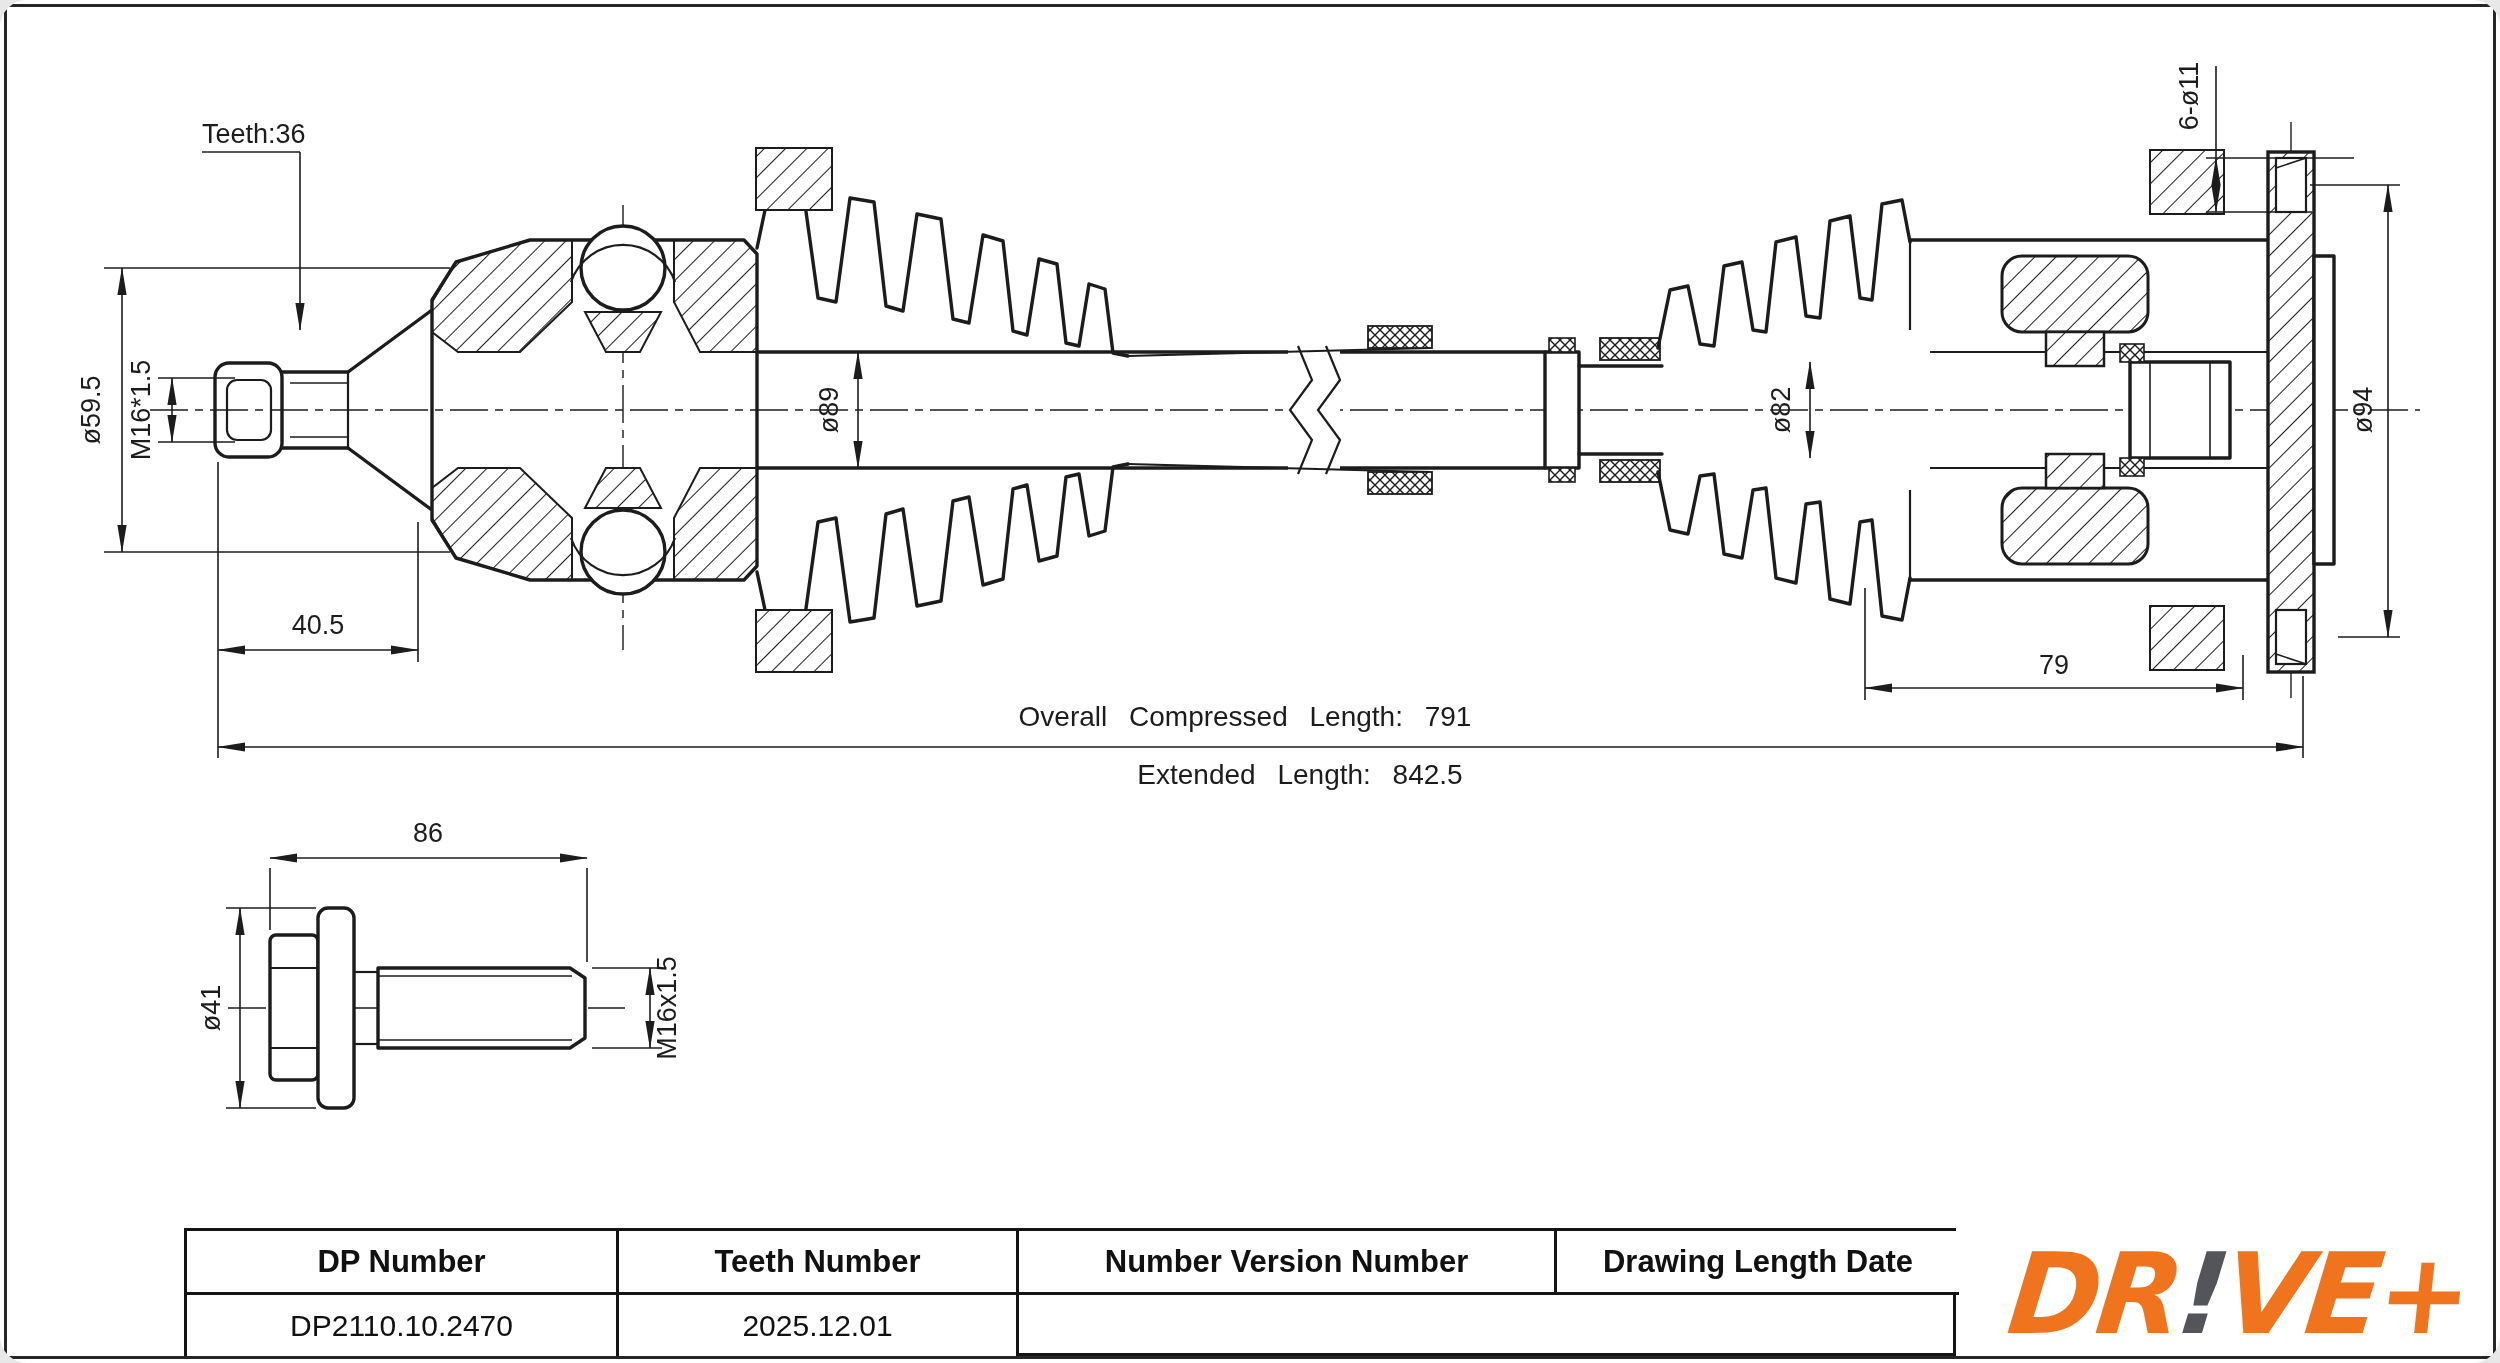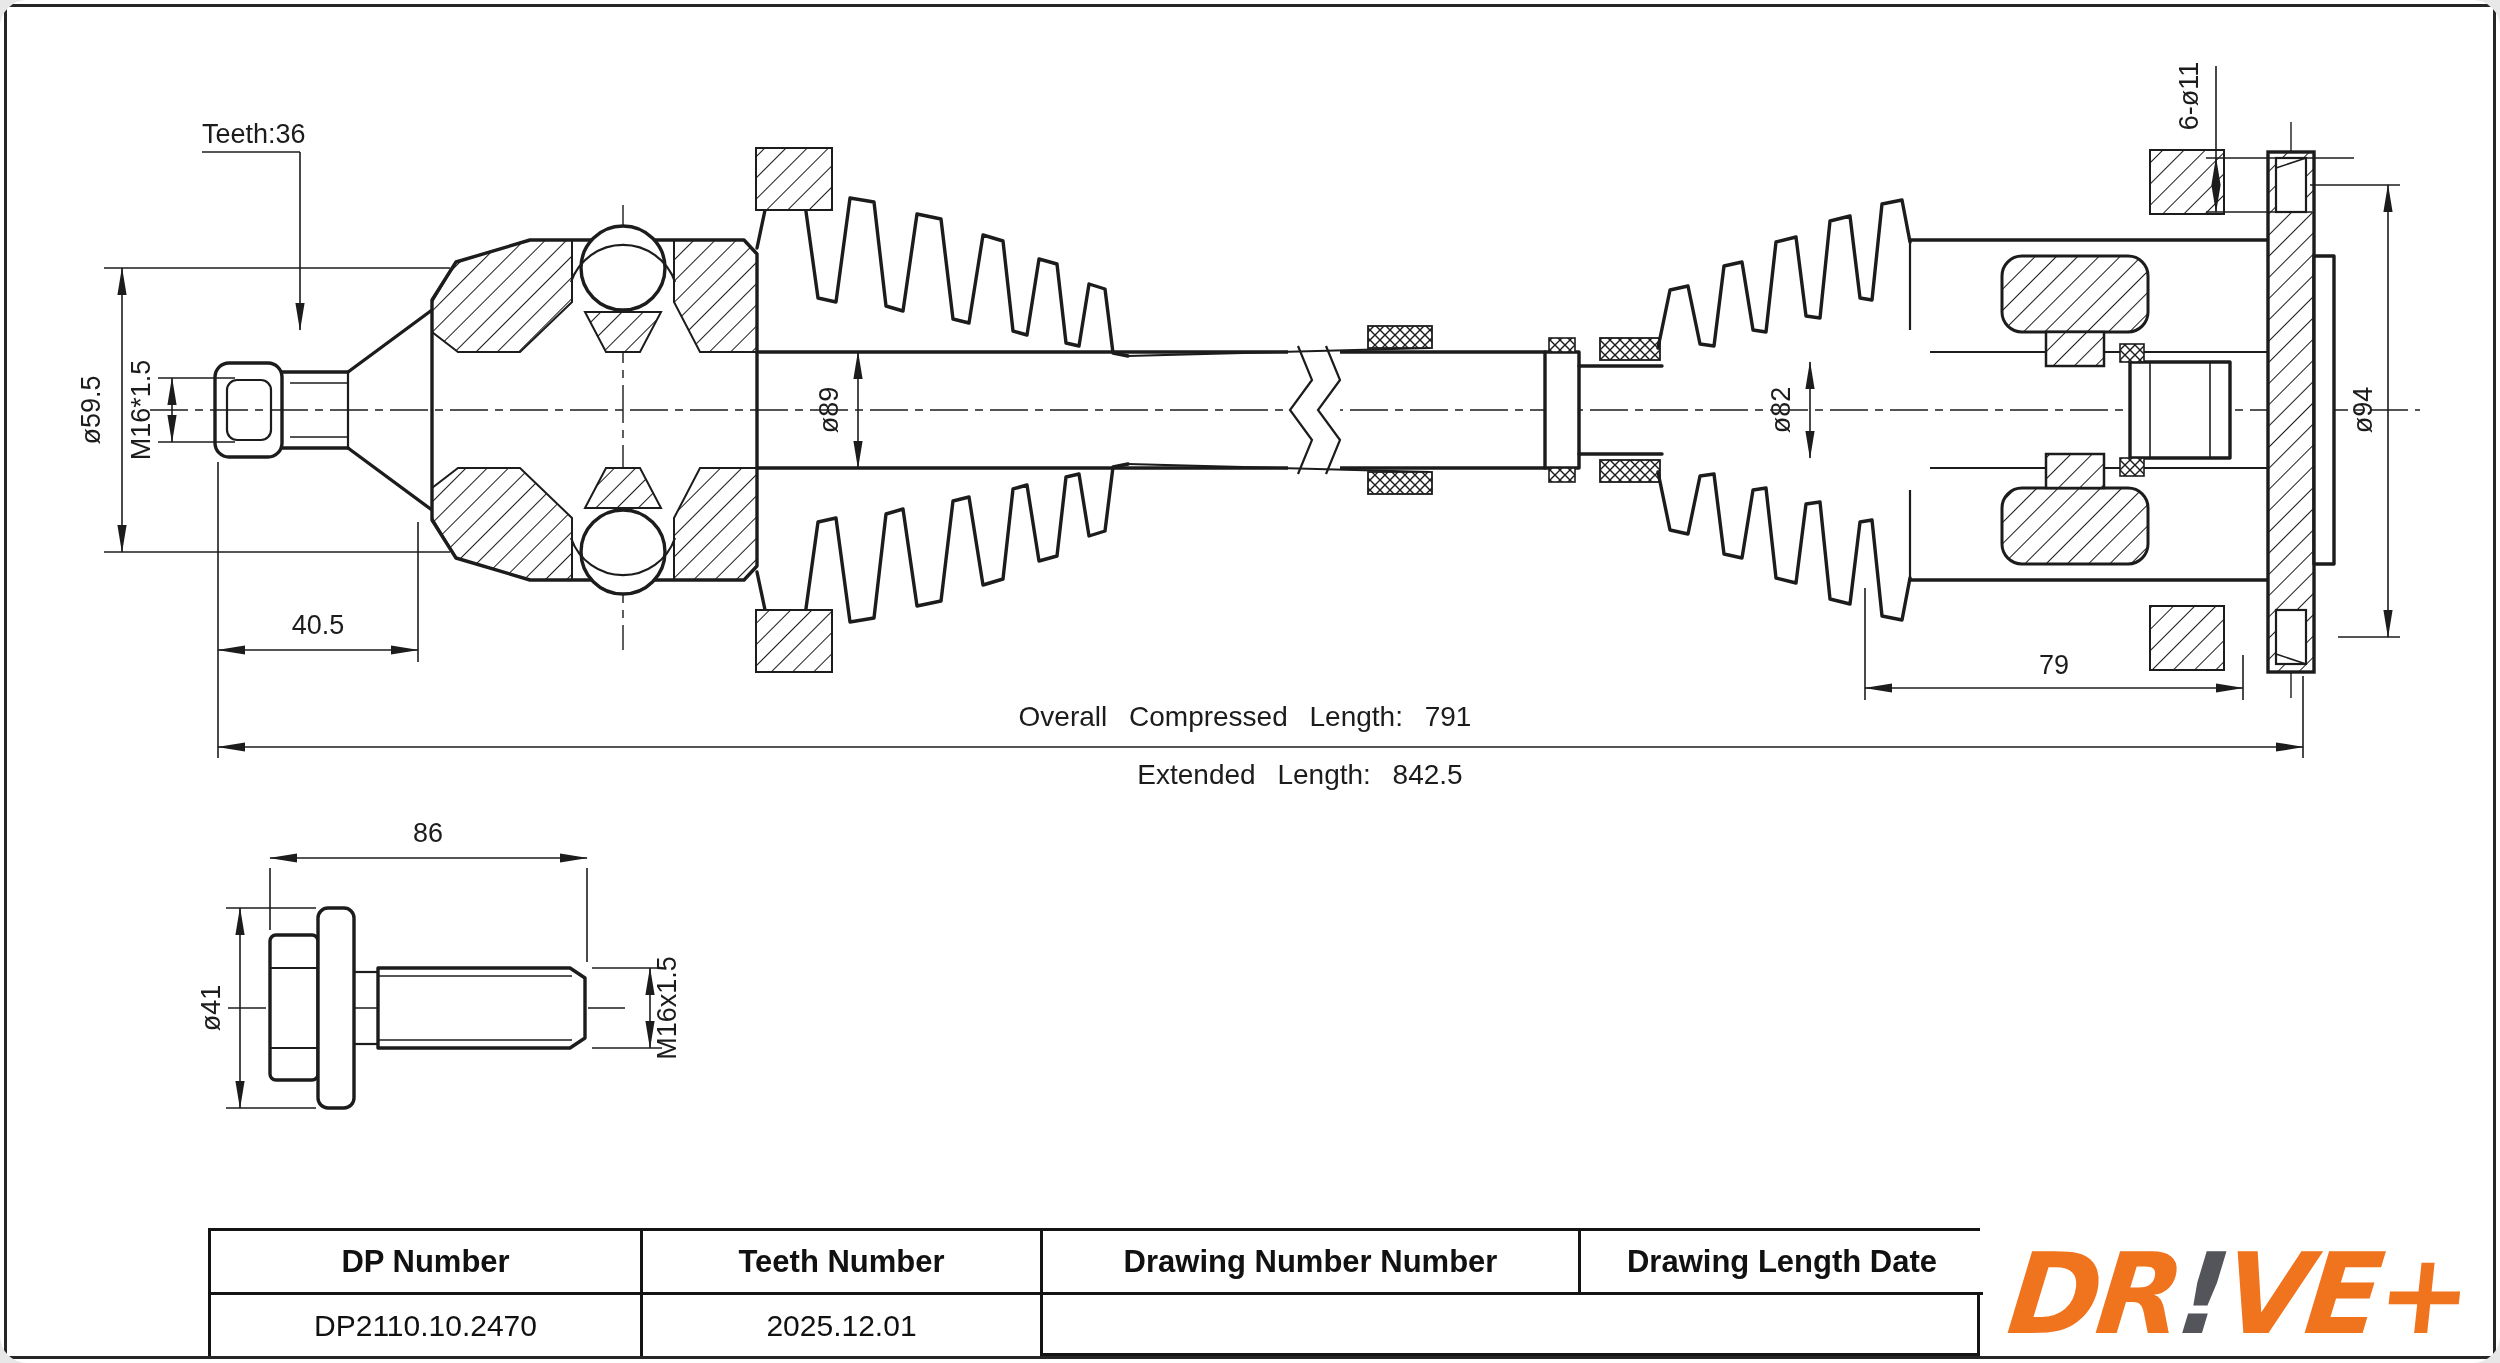--- a/index.html
+++ b/index.html
@@ -7,21 +7,21 @@
          font-family:"Liberation Sans",sans-serif;border-radius:27px;}
   svg{position:absolute;left:0;top:0;}
   .ol{stroke:#1c1c1c;stroke-width:3.4;fill:none;stroke-linejoin:round;stroke-linecap:round;}
   .md{stroke:#1c1c1c;stroke-width:2.2;fill:none;}
   .thin{stroke:#1c1c1c;stroke-width:1.6;fill:none;}
   .cl{stroke:#1c1c1c;stroke-width:1.4;fill:none;stroke-dasharray:38 7 8 7;}
   .dim{font-family:"Liberation Sans",sans-serif;font-size:27px;fill:#1c1c1c;}
   .dimb{font-family:"Liberation Sans",sans-serif;font-size:28px;fill:#1c1c1c;word-spacing:14px;}
   .wfill{fill:#ffffff;}
   
-  .tblock{position:absolute;left:208px;top:1228px;width:1772px;height:128px;
+  .tblock{position:absolute;left:184px;top:1228px;width:1772px;height:128px;
           display:grid;grid-template-columns:432px 400px 538px 402px;grid-template-rows:64px 61px;
           border:3.5px solid #141414;box-sizing:border-box;background:#fff;}
   .tcell{border-right:3px solid #141414;border-bottom:3px solid #141414;
          display:flex;align-items:center;justify-content:center;color:#111;background:#fff;}
   .tcell:nth-child(4n){border-right:none;}
   .tcell.vrow{border-bottom:none;}
   .thead{font-weight:bold;font-size:31px;}
   .tval{font-size:30px;}
   
   .logo{position:absolute;left:1992px;top:1232px;width:492px;height:124px;
@@ -236,21 +236,21 @@
     <line class="thin" x1="592" y1="968" x2="662" y2="968"></line>
     <line class="thin" x1="592" y1="1048" x2="662" y2="1048"></line>
     <line class="thin" x1="650" y1="968" x2="650" y2="1048" marker-start="url(#arr)" marker-end="url(#arr)"></line>
     <text class="dim" x="676" y="1008" text-anchor="middle" transform="rotate(-90 676 1008)">M16x1.5</text>
   </g>
 </svg>
 
 <div class="tblock">
   <div class="tcell thead">DP Number</div>
   <div class="tcell thead">Teeth Number</div>
-  <div class="tcell thead">Drawing Number Number</div>
+  <div class="tcell thead">Number Version Number</div>
   <div class="tcell thead">Drawing Length Date</div>
   <div class="tcell tval vrow">DP2110.10.2470</div>
   <div class="tcell tval vrow">2025.12.01</div>
 </div>
 
 <div class="logo">
   <span class="lg-or">DR</span>
   <span class="lg-gr">!</span>
   <span class="lg-or">VE+</span>
 </div>

